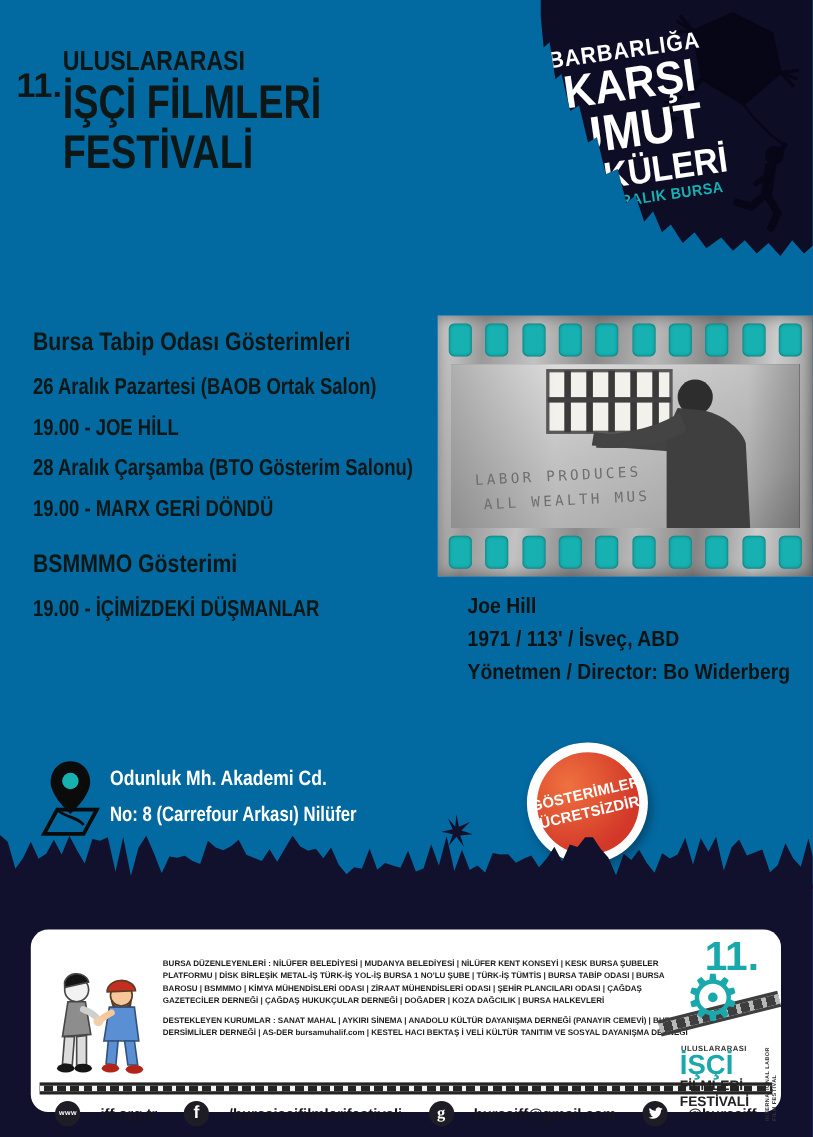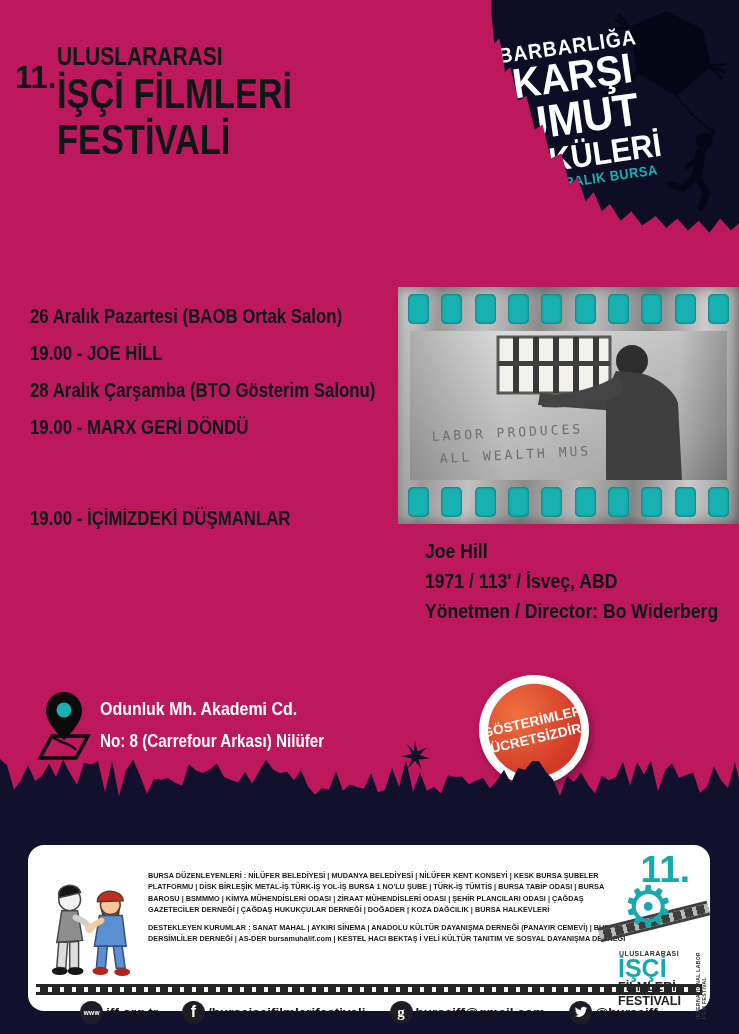--- a/index.html
+++ b/index.html
@@ -1,18 +1,18 @@
 <!DOCTYPE html>
 <html><head>
 <meta charset="utf-8">
 <style>
   html,body{margin:0;padding:0;background:#666;}
   .poster{
     position:relative;width:739px;height:1034px;overflow:hidden;
-    background:#be185d;font-family:"Liberation Sans",sans-serif;
+    background:#0369a1;font-family:"Liberation Sans",sans-serif;
     -webkit-font-smoothing:antialiased;
   }
   .abs{position:absolute;}
   .sx{display:inline-block;transform-origin:0 50%;white-space:nowrap;}
   .sx78{transform:scaleX(.78);} .sx80{transform:scaleX(.80);} .sx84{transform:scaleX(.84);}
   .sx88{transform:scaleX(.88);}
   .sxc{display:inline-block;transform-origin:50% 50%;white-space:nowrap;} .sxc92{transform:scaleX(.92);}
 
   
   .hdr-num{left:15px;top:60px;font-size:31px;font-weight:900;color:#0c1716;}
@@ -79,21 +79,21 @@
   .cartoon{left:4px;top:26px;}
   .orgtext{left:120px;top:25px;width:478px;color:#1c1c1c;font-size:7.3px;line-height:11.4px;}
   .orgtext .lbl{font-weight:900;}
   .orgtext .txt{font-weight:600;}
   .orgtext p{margin:0 0 6px 0;}
   .filmdiv{left:8px;right:8px;top:139px;height:5px;position:absolute;
     background:repeating-linear-gradient(90deg,#f2f2f2 0 4px,#242424 4px 12px);
     border-top:3px solid #242424;border-bottom:3px solid #242424;}
   .social{left:0;right:0;top:153px;height:28px;position:absolute;display:flex;
     align-items:center;justify-content:center;gap:24px;}
-  .soc-item{display:flex;align-items:center;gap:3px;}
+  .soc-item{display:flex;align-items:center;gap:18px;}
   .soc-ico{width:23px;height:23px;border-radius:50%;background:#1e1c24;color:#fff;
     display:flex;align-items:center;justify-content:center;flex:0 0 auto;}
   .soc-ico.www{font-size:6.5px;font-weight:700;letter-spacing:.3px;}
   .soc-ico.fb{font-size:16px;font-weight:800;}
   .soc-ico.gp{font-size:15px;font-weight:700;font-family:"Liberation Serif",serif;}
   .soc-txt{font-size:13.5px;font-weight:800;color:#17141d;}
 
   .logo{right:4px;top:6px;width:96px;height:168px;position:absolute;}
   .logo-num{text-align:right;padding-right:16px;font-size:37px;font-weight:900;color:#19a9ac;line-height:1;}
   .gearwrap{position:relative;height:62px;}
@@ -143,27 +143,29 @@
       <div class="th1"><span class="sxc sxc92">BARBARLIĞA</span></div>
       <div class="th2"><span class="sxc sxc92">KARŞI</span></div>
       <div class="th3"><span class="sxc sxc92">UMUT</span></div>
       <div class="th4"><span class="sxc sxc92">ÖYKÜLERİ</span></div>
       <div class="th5"><span class="sxc sxc92">24-28 ARALIK BURSA</span></div>
     </div>
   </div>
 
 
   <div class="abs sec sec1">
+    <div class="venue"><span class="sx sx84">Bursa Tabip Odası Gösterimleri</span></div>
     <div class="sline"><span class="sx sx80">26 Aralık Pazartesi (BAOB Ortak Salon)</span></div>
     <div class="sline"><span class="sx sx80">19.00 - JOE HİLL</span></div>
     <div class="sline"><span class="sx sx80">28 Aralık Çarşamba (BTO Gösterim Salonu)</span></div>
     <div class="sline"><span class="sx sx80">19.00 - MARX GERİ DÖNDÜ</span></div>
   </div>
 
   <div class="abs sec sec2">
+    <div class="venue"><span class="sx sx84">BSMMMO Gösterimi</span></div>
     <div class="sline"><span class="sx sx80">19.00 - İÇİMİZDEKİ DÜŞMANLAR</span></div>
   </div>
 
   <div class="abs strip">
     <div class="holes top">
       <span class="hole"></span>
         <span class="hole"></span>
         <span class="hole"></span>
         <span class="hole"></span>
         <span class="hole"></span>

